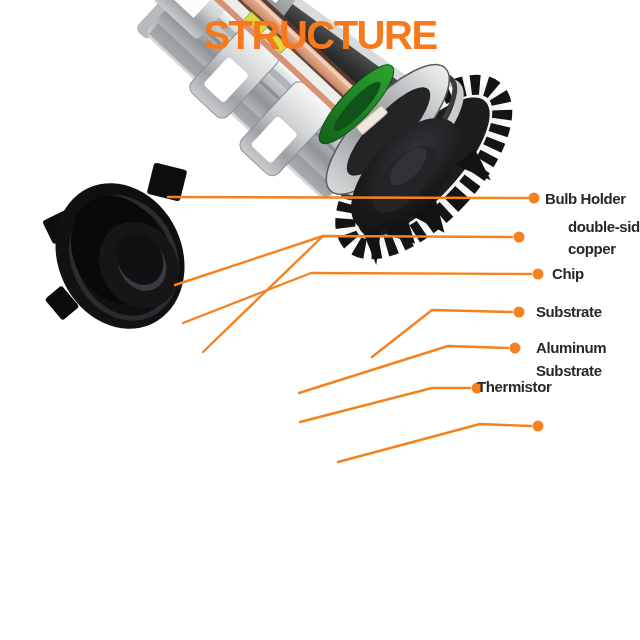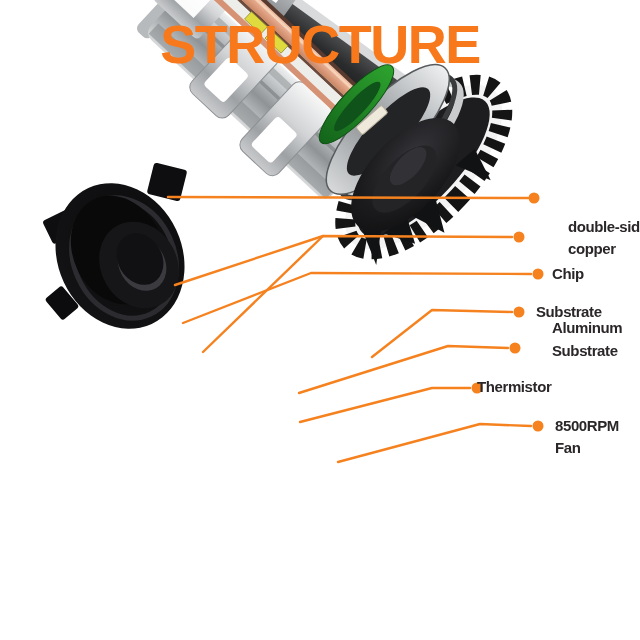--- a/index.html
+++ b/index.html
@@ -1,20 +1,20 @@
 <!DOCTYPE html>
 <html><head>
 <meta charset="utf-8">
 <style>
   html,body{margin:0;padding:0;background:#fff;}
   #page{position:relative;width:640px;height:640px;background:#fff;overflow:hidden;
         font-family:"Liberation Sans","DejaVu Sans",sans-serif;}
   #diagram-svg{position:absolute;left:0;top:0;}
   .page-title{position:absolute;left:0;right:0;top:13px;text-align:center;
-        font-size:54px;font-weight:700;letter-spacing:-1.5px;color:#F8791B;}
+        font-size:40px;font-weight:700;letter-spacing:-1.5px;color:#F8791B;}
   .callout-label{position:absolute;color:#2B2728;font-size:15px;font-weight:700;
         letter-spacing:-0.4px;line-height:22px;}
   .w96{width:96px;margin-left:32px;}
   .w86{width:86px;line-height:23px;}
   .w84{width:84px;}
 </style>
 </head>
 <body>
 
 <div id="page">
@@ -151,20 +151,20 @@
       <circle cx="538" cy="274" r="5.5" fill="#F5821F"></circle>
       <circle cx="519" cy="312" r="5.5" fill="#F5821F"></circle>
       <circle cx="515" cy="348" r="5.5" fill="#F5821F"></circle>
       <circle cx="477" cy="388" r="5.5" fill="#F5821F"></circle>
       <circle cx="538" cy="426" r="5.5" fill="#F5821F"></circle>
     </g>
   </svg>
 
   <div class="page-title">STRUCTURE</div>
 
+  <div class="callout-label" style="left:545px;top:188px;">Bulb Holder</div>
   <div class="callout-label w96" style="left:536px;top:216px;">double-sided copper</div>
   <div class="callout-label" style="left:552px;top:263px;">Chip</div>
   <div class="callout-label" style="left:536px;top:301px;">Substrate</div>
-  <div class="callout-label w86" style="left:536px;top:316px;margin-left:16px;">Aluminum Substrate</div>
+  <div class="callout-label w86" style="left:536px;top:336px;">Aluminum Substrate</div>
   <div class="callout-label" style="left:477px;top:376px;">Thermistor</div>
-  <div class="callout-label w84" style="left:555px;top:415px;">8500RPM Fan</div>
 
 </div>
 
 </body></html>

